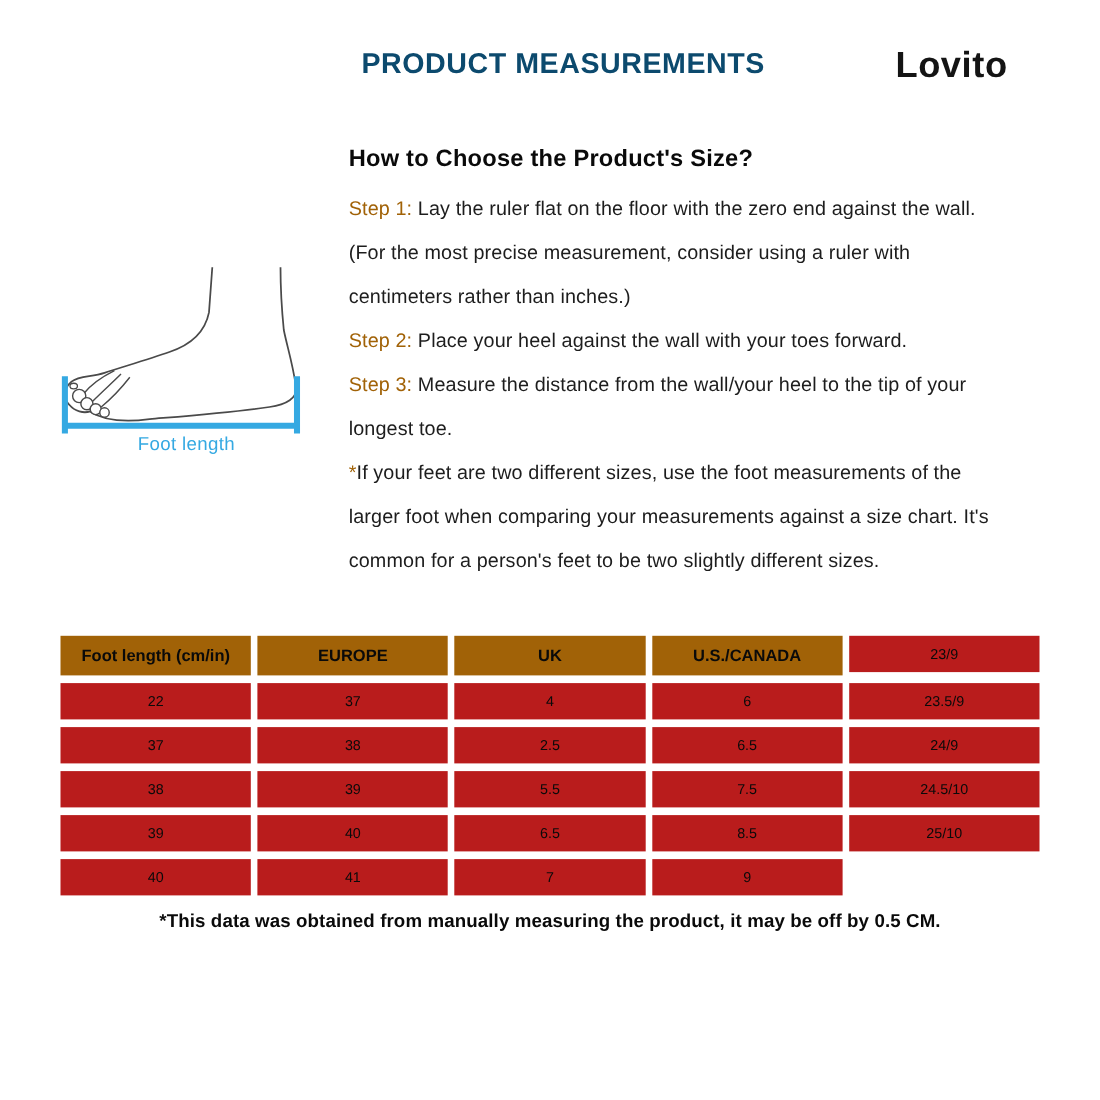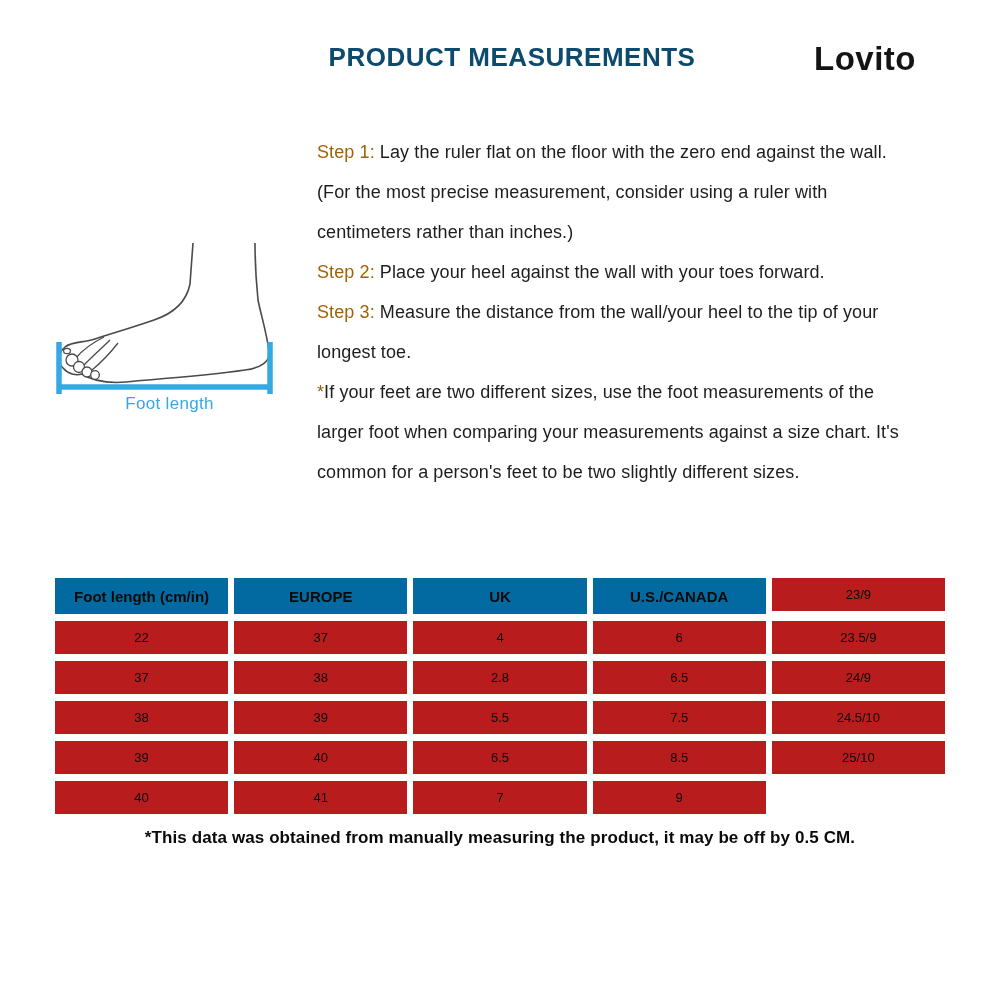--- a/index.html
+++ b/index.html
@@ -39,40 +39,41 @@
     position:absolute;top:156px;left:0;width:235px;text-align:center;
     font-size:17px;font-weight:400;color:#35A9E2;letter-spacing:0.3px;
   }
   
   .size-table{
     position:absolute;left:55px;top:578px;width:890px;
     display:grid;grid-template-columns:repeat(5,1fr);
     column-gap:6px;row-gap:7px;
   }
   .size-table .hcell{
-    background:#0369a1;height:36px;display:flex;align-items:center;justify-content:center;
+    background:#a16207;height:36px;display:flex;align-items:center;justify-content:center;
     font-size:15px;font-weight:700;color:#0a0a0a;
   }
   .size-table .cell{
     background:#b91c1c;height:33px;display:flex;align-items:center;justify-content:center;
     font-size:13px;font-weight:400;color:#0a0a0a;
   }
   
   .disclaimer{
     position:absolute;top:828px;left:0;width:1000px;text-align:center;
     font-size:17px;font-weight:700;color:#0a0a0a;letter-spacing:0.1px;
   }
 </style>
 </head>
 <body>
 
 <div class="page-title">PRODUCT MEASUREMENTS</div>
 <div class="brand-logo">Lovito</div>
 
 <div class="guide">
+  <h2>How to Choose the Product's Size?</h2>
   <p><span class="b">Step 1:</span> <span>Lay the ruler flat on the floor with the zero end against the wall. (For the most precise measurement, consider using a ruler with centimeters rather than inches.)</span></p>
   <p><span class="b">Step 2:</span> <span>Place your heel against the wall with your toes forward.</span></p>
   <p><span class="b">Step 3:</span> <span>Measure the distance from the wall/your heel to the tip of your longest toe.</span></p>
   <p><span class="b">*</span><span>If your feet are two different sizes, use the foot measurements of the larger foot when comparing your measurements against a size chart. It's common for a person's feet to be two slightly different sizes.</span></p>
 </div>
 
 <div class="foot-figure">
   <svg width="235" height="172" viewBox="0 0 235 172" fill="none" xmlns="http://www.w3.org/2000/svg">
 
     <path d="M141,5 L138,46 C134,66 120,76 102,82 C82,89 58,96 43,101 C31,105 20,103 13,109 C6,115 5,124 11,130 C16,136 24,138 30,136 C42,144 62,146 84,143 C120,140 160,137 193,132 C208,130 219,124 217,113 C214,92 209,77 206,62 C204,42 203,22 203,5" stroke="#4A4A4A" stroke-width="1.6" fill="#ffffff"></path>
@@ -102,21 +103,21 @@
 
   <div class="cell">23/9</div>
   <div class="cell">22</div>
   <div class="cell">37</div>
   <div class="cell">4</div>
   <div class="cell">6</div>
 
   <div class="cell">23.5/9</div>
   <div class="cell">37</div>
   <div class="cell">38</div>
-  <div class="cell">2.8</div>
+  <div class="cell">2.5</div>
   <div class="cell">6.5</div>
 
   <div class="cell">24/9</div>
   <div class="cell">38</div>
   <div class="cell">39</div>
   <div class="cell">5.5</div>
   <div class="cell">7.5</div>
 
   <div class="cell">24.5/10</div>
   <div class="cell">39</div>

